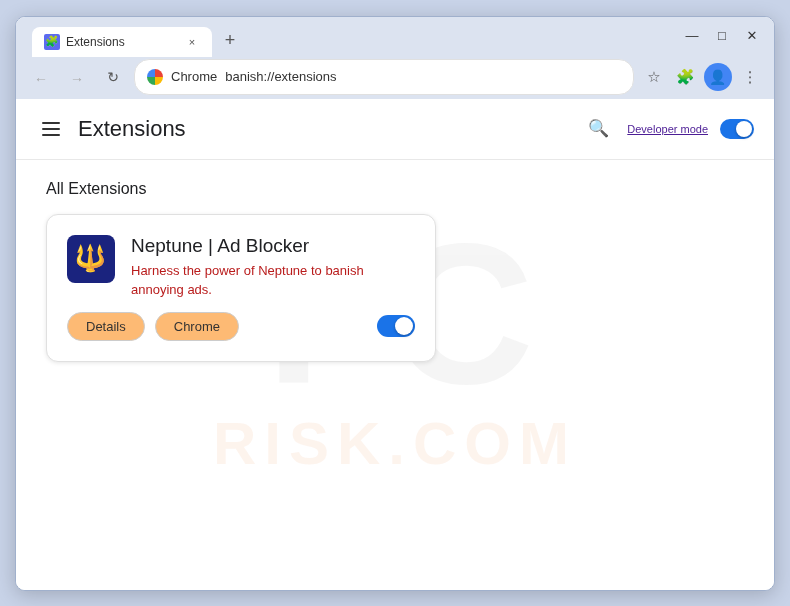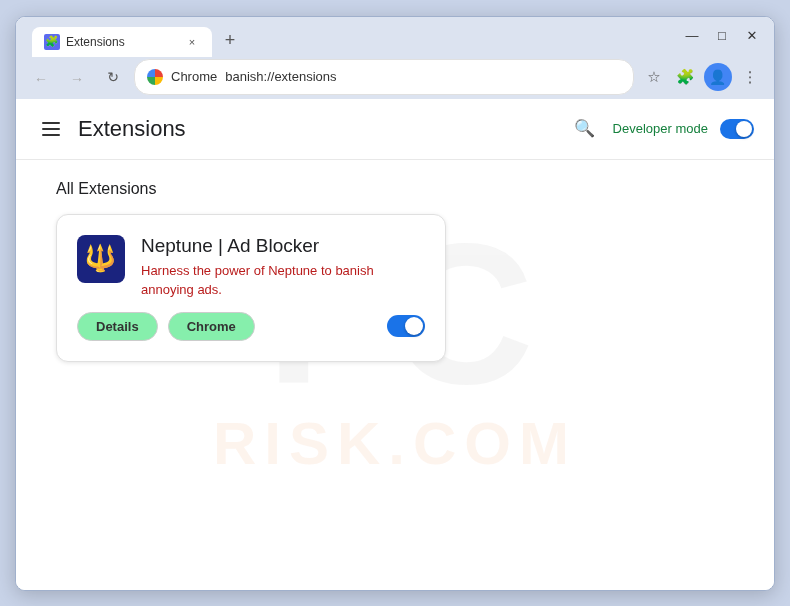--- a/index.html
+++ b/index.html
@@ -319,22 +319,23 @@
       background: transparent;
       cursor: pointer;
       display: flex;
       align-items: center;
       justify-content: center;
       font-size: 17px;
       color: #333;
     }
 
     .developer-mode-label {
-      font-size: 13px;
-      color: #15803d;
+      font-size: 11px;
+      color: #4c1d95;
+      text-decoration: underline;
     }
 
     .toggle-switch {
       width: 34px;
       height: 20px;
       background: #1a73e8;
       border-radius: 10px;
       position: relative;
       cursor: pointer;
     }
@@ -345,21 +346,21 @@
       height: 16px;
       background: #fff;
       border-radius: 50%;
       top: 2px;
       right: 2px;
       box-shadow: 0 1px 3px rgba(0,0,0,0.3);
     }
 
     
     .page-body {
-      padding: 20px 40px;
+      padding: 20px 30px;
       position: relative;
     }
 
     .section-title {
       font-size: 16px;
       font-weight: 500;
       color: #202124;
       margin-bottom: 16px;
     }
 
@@ -413,25 +414,25 @@
       display: flex;
       align-items: center;
       gap: 10px;
       margin-top: 4px;
     }
 
     .action-btn {
       padding: 6px 18px;
       border-radius: 18px;
       border: 1px solid #ccc;
-      background: #86efac;
+      background: #fdba74;
       font-size: 13px;
       color: #333;
       cursor: pointer;
-      font-weight: 700;
+      font-weight: 400;
     }
 
     .card-toggle {
       margin-left: auto;
       width: 38px;
       height: 22px;
       background: #1a73e8;
       border-radius: 11px;
       position: relative;
       cursor: pointer;

